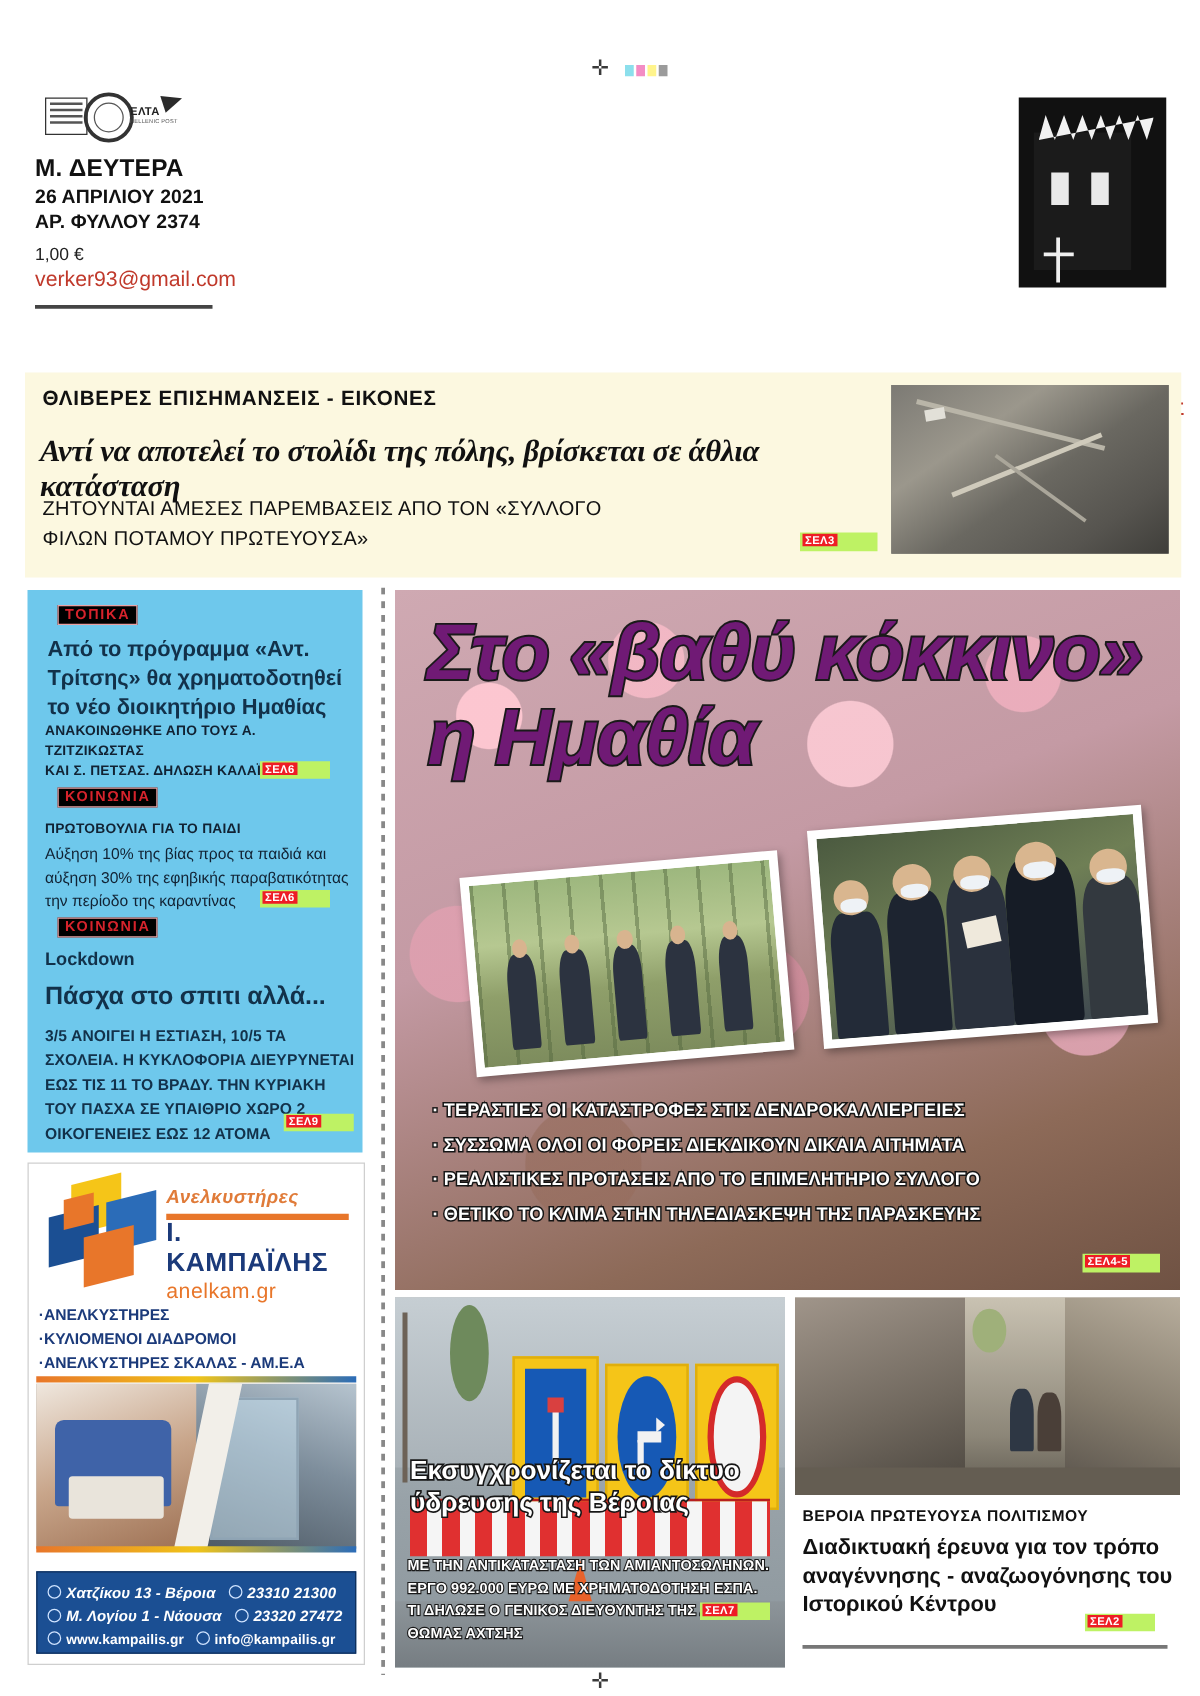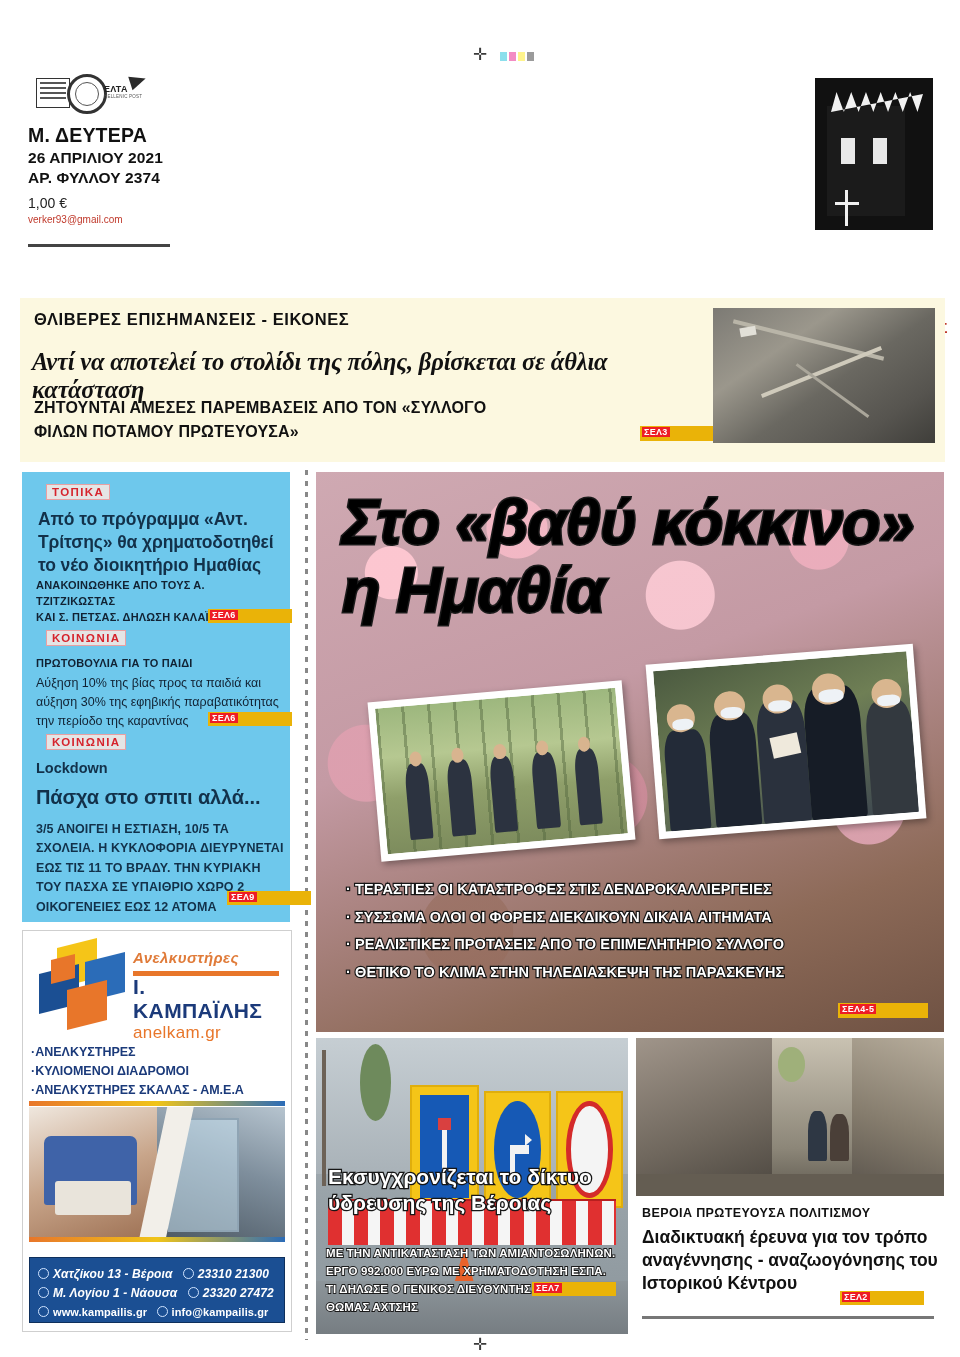--- a/index.html
+++ b/index.html
@@ -25,21 +25,21 @@
   .elta-txt{position:absolute;left:70px;top:12px;font-size:9px;font-weight:700;letter-spacing:.3px;color:#222;}
   .elta-sub{position:absolute;left:70px;top:22px;font-size:4.5px;color:#555;letter-spacing:.2px;}
   .elta-horn{position:absolute;left:96px;top:2px;width:0;height:0;
      border-left:16px solid #2b2b2b;border-top:7px solid transparent;border-bottom:7px solid transparent;
      transform:rotate(-18deg);}
 
   .issue{position:absolute;left:28px;top:64px;width:165px;}
   .issue .big{font-size:19.5px;font-weight:700;letter-spacing:.2px;color:#111;line-height:1.22;}
   .issue .l2,.issue .l3{font-size:15.5px;font-weight:700;letter-spacing:.1px;color:#111;line-height:1.3;}
   .issue .price{font-size:14px;color:#222;margin-top:7px;}
-  .issue .mail{font-size:10px;color:#c0392b;margin-top:3px;}
+  .issue .mail{font-size:17px;color:#c0392b;margin-top:3px;}
   .issue-rule{position:absolute;left:28px;top:184px;width:142px;height:2.5px;background:#444;}
 
   .logo{position:absolute;left:178px;top:8px;width:620px;height:180px;}
   .logo-text{
     font-family:"DejaVu Sans",sans-serif;
     font-size:142px;font-weight:700;font-style:italic;letter-spacing:-4px;
     color:#000;line-height:150px;
     text-shadow:2px 2px 0 #9b9b9b,4px 3px 0 #cfcfcf;
     white-space:nowrap;
   }
@@ -55,36 +55,36 @@
 
   .tagrule{position:absolute;left:22px;top:268px;width:500px;height:2.5px;background:#555;}
   .tagdot{position:absolute;left:519px;top:265px;width:8px;height:8px;border-radius:50%;background:#555;}
   .tagline{position:absolute;left:528px;top:260px;font-size:14.5px;font-weight:700;color:#c0392b;letter-spacing:1.6px;}
 
   
   .banner{position:absolute;left:20px;top:298px;width:925px;height:164px;background:#fcf8e0;}
   .banner-kicker{position:absolute;left:14px;top:12px;font-size:16.5px;font-weight:700;letter-spacing:.6px;color:#111;}
   .banner-head{position:absolute;left:12px;top:50px;width:685px;font-size:24.5px;font-weight:700;font-style:italic;
      font-family:"Liberation Serif","DejaVu Serif",serif;color:#111;letter-spacing:-.2px;}
-  .banner-sub{position:absolute;left:14px;top:98px;width:630px;font-size:16px;font-weight:700;color:#111;line-height:1.5;letter-spacing:.2px;}
+  .banner-sub{position:absolute;left:14px;top:98px;width:630px;font-size:16px;font-weight:400;color:#111;line-height:1.5;letter-spacing:.2px;}
   .banner-photo{position:absolute;right:10px;top:10px;width:222px;height:135px;background:#6e6e68;overflow:hidden;}
 
   
   .vdots{position:absolute;left:305px;top:470px;width:3px;height:870px;
      background-image:linear-gradient(#888 48%,rgba(0,0,0,0) 0);
      background-size:3px 11px;background-repeat:repeat-y;}
 
   
   .lcol{position:absolute;left:22px;top:472px;width:268px;height:450px;background:#6ec8ec;}
-  .cat{display:inline-block;background:#e5e5e5;color:#d6232c;font-size:11.5px;font-weight:700;
+  .cat{display:inline-block;background:#000000;color:#d6232c;font-size:11.5px;font-weight:700;
      letter-spacing:1.4px;padding:1px 5px;border:1px solid #e9a0a2;}
   .lead{font-size:17.5px;font-weight:700;color:#12314a;line-height:1.32;letter-spacing:-.1px;}
   .deck{font-size:11px;font-weight:700;color:#123;line-height:1.45;letter-spacing:.2px;}
   .body-s{font-size:12.5px;color:#123;line-height:1.52;}
-  .sel{display:inline-block;position:relative;background:#eab308;width:62px;height:15px;vertical-align:middle;padding-left:28px;}
+  .sel{display:inline-block;position:relative;background:#bef264;width:62px;height:15px;vertical-align:middle;}
   .sel b{position:absolute;left:2px;top:1px;font-size:9px;color:#fff;letter-spacing:.3px;
      background:#ee1c25;padding:0 2px;font-weight:700;}
   .sel.sm{width:56px;height:14px;}
 
   
   .ad{position:absolute;left:22px;top:930px;width:268px;height:400px;background:#fff;border:1px solid #cfcfcf;}
   .ad-top{position:absolute;left:6px;top:6px;right:6px;height:105px;background:#fff;}
   .cubes{position:absolute;left:6px;top:6px;width:92px;height:92px;}
   .cube{position:absolute;width:40px;height:40px;transform:skewY(-14deg);}
   .ad-br{position:absolute;left:104px;top:12px;right:4px;}
@@ -107,21 +107,21 @@
      radial-gradient(circle at 12% 18%,rgba(255,200,210,.95) 0 26px,rgba(0,0,0,0) 27px),
      radial-gradient(circle at 32% 10%,rgba(246,186,199,.9) 0 30px,rgba(0,0,0,0) 31px),
      radial-gradient(circle at 58% 22%,rgba(255,205,215,.85) 0 34px,rgba(0,0,0,0) 35px),
      radial-gradient(circle at 80% 12%,rgba(238,175,190,.9) 0 30px,rgba(0,0,0,0) 31px),
      radial-gradient(circle at 8% 52%,rgba(224,160,176,.85) 0 38px,rgba(0,0,0,0) 39px),
      radial-gradient(circle at 46% 58%,rgba(208,140,156,.8) 0 42px,rgba(0,0,0,0) 43px),
      radial-gradient(circle at 88% 60%,rgba(228,168,184,.85) 0 36px,rgba(0,0,0,0) 37px),
      radial-gradient(circle at 24% 82%,rgba(150,108,92,.6) 0 46px,rgba(0,0,0,0) 47px),
      linear-gradient(160deg,#cfa9b2 0%,#c49aa4 40%,#8d6a58 78%,#6f5243 100%);}
   .mainhead{position:absolute;left:26px;top:16px;width:600px;}
-  .mh-l{font-size:63px;font-weight:700;font-style:italic;color:#000000;letter-spacing:-1px;line-height:1.08;
+  .mh-l{font-size:63px;font-weight:700;font-style:italic;color:#701a75;letter-spacing:-1px;line-height:1.08;
      -webkit-text-stroke:3px #1a1a1a;paint-order:stroke fill;white-space:nowrap;}
   .photo1{position:absolute;left:58px;top:219px;width:255px;height:160px;background:#fff;
      transform:rotate(-5deg);box-shadow:2px 3px 7px rgba(0,0,0,.35);padding:7px;box-sizing:border-box;}
   .photo2{position:absolute;left:336px;top:182px;width:268px;height:175px;background:#fff;
      transform:rotate(-4.5deg);box-shadow:2px 3px 7px rgba(0,0,0,.35);padding:7px;box-sizing:border-box;}
   .ph-in{width:100%;height:100%;overflow:hidden;position:relative;}
   .orchard{position:absolute;inset:0;background:
      linear-gradient(180deg,#9db77e 0%,#b6c891 34%,#8f9f6a 62%,#7d8c5d 100%);}
   .orchard:before{content:"";position:absolute;inset:0;background:
      repeating-linear-gradient(90deg,rgba(80,100,60,.45) 0 3px,rgba(0,0,0,0) 3px 26px);}

